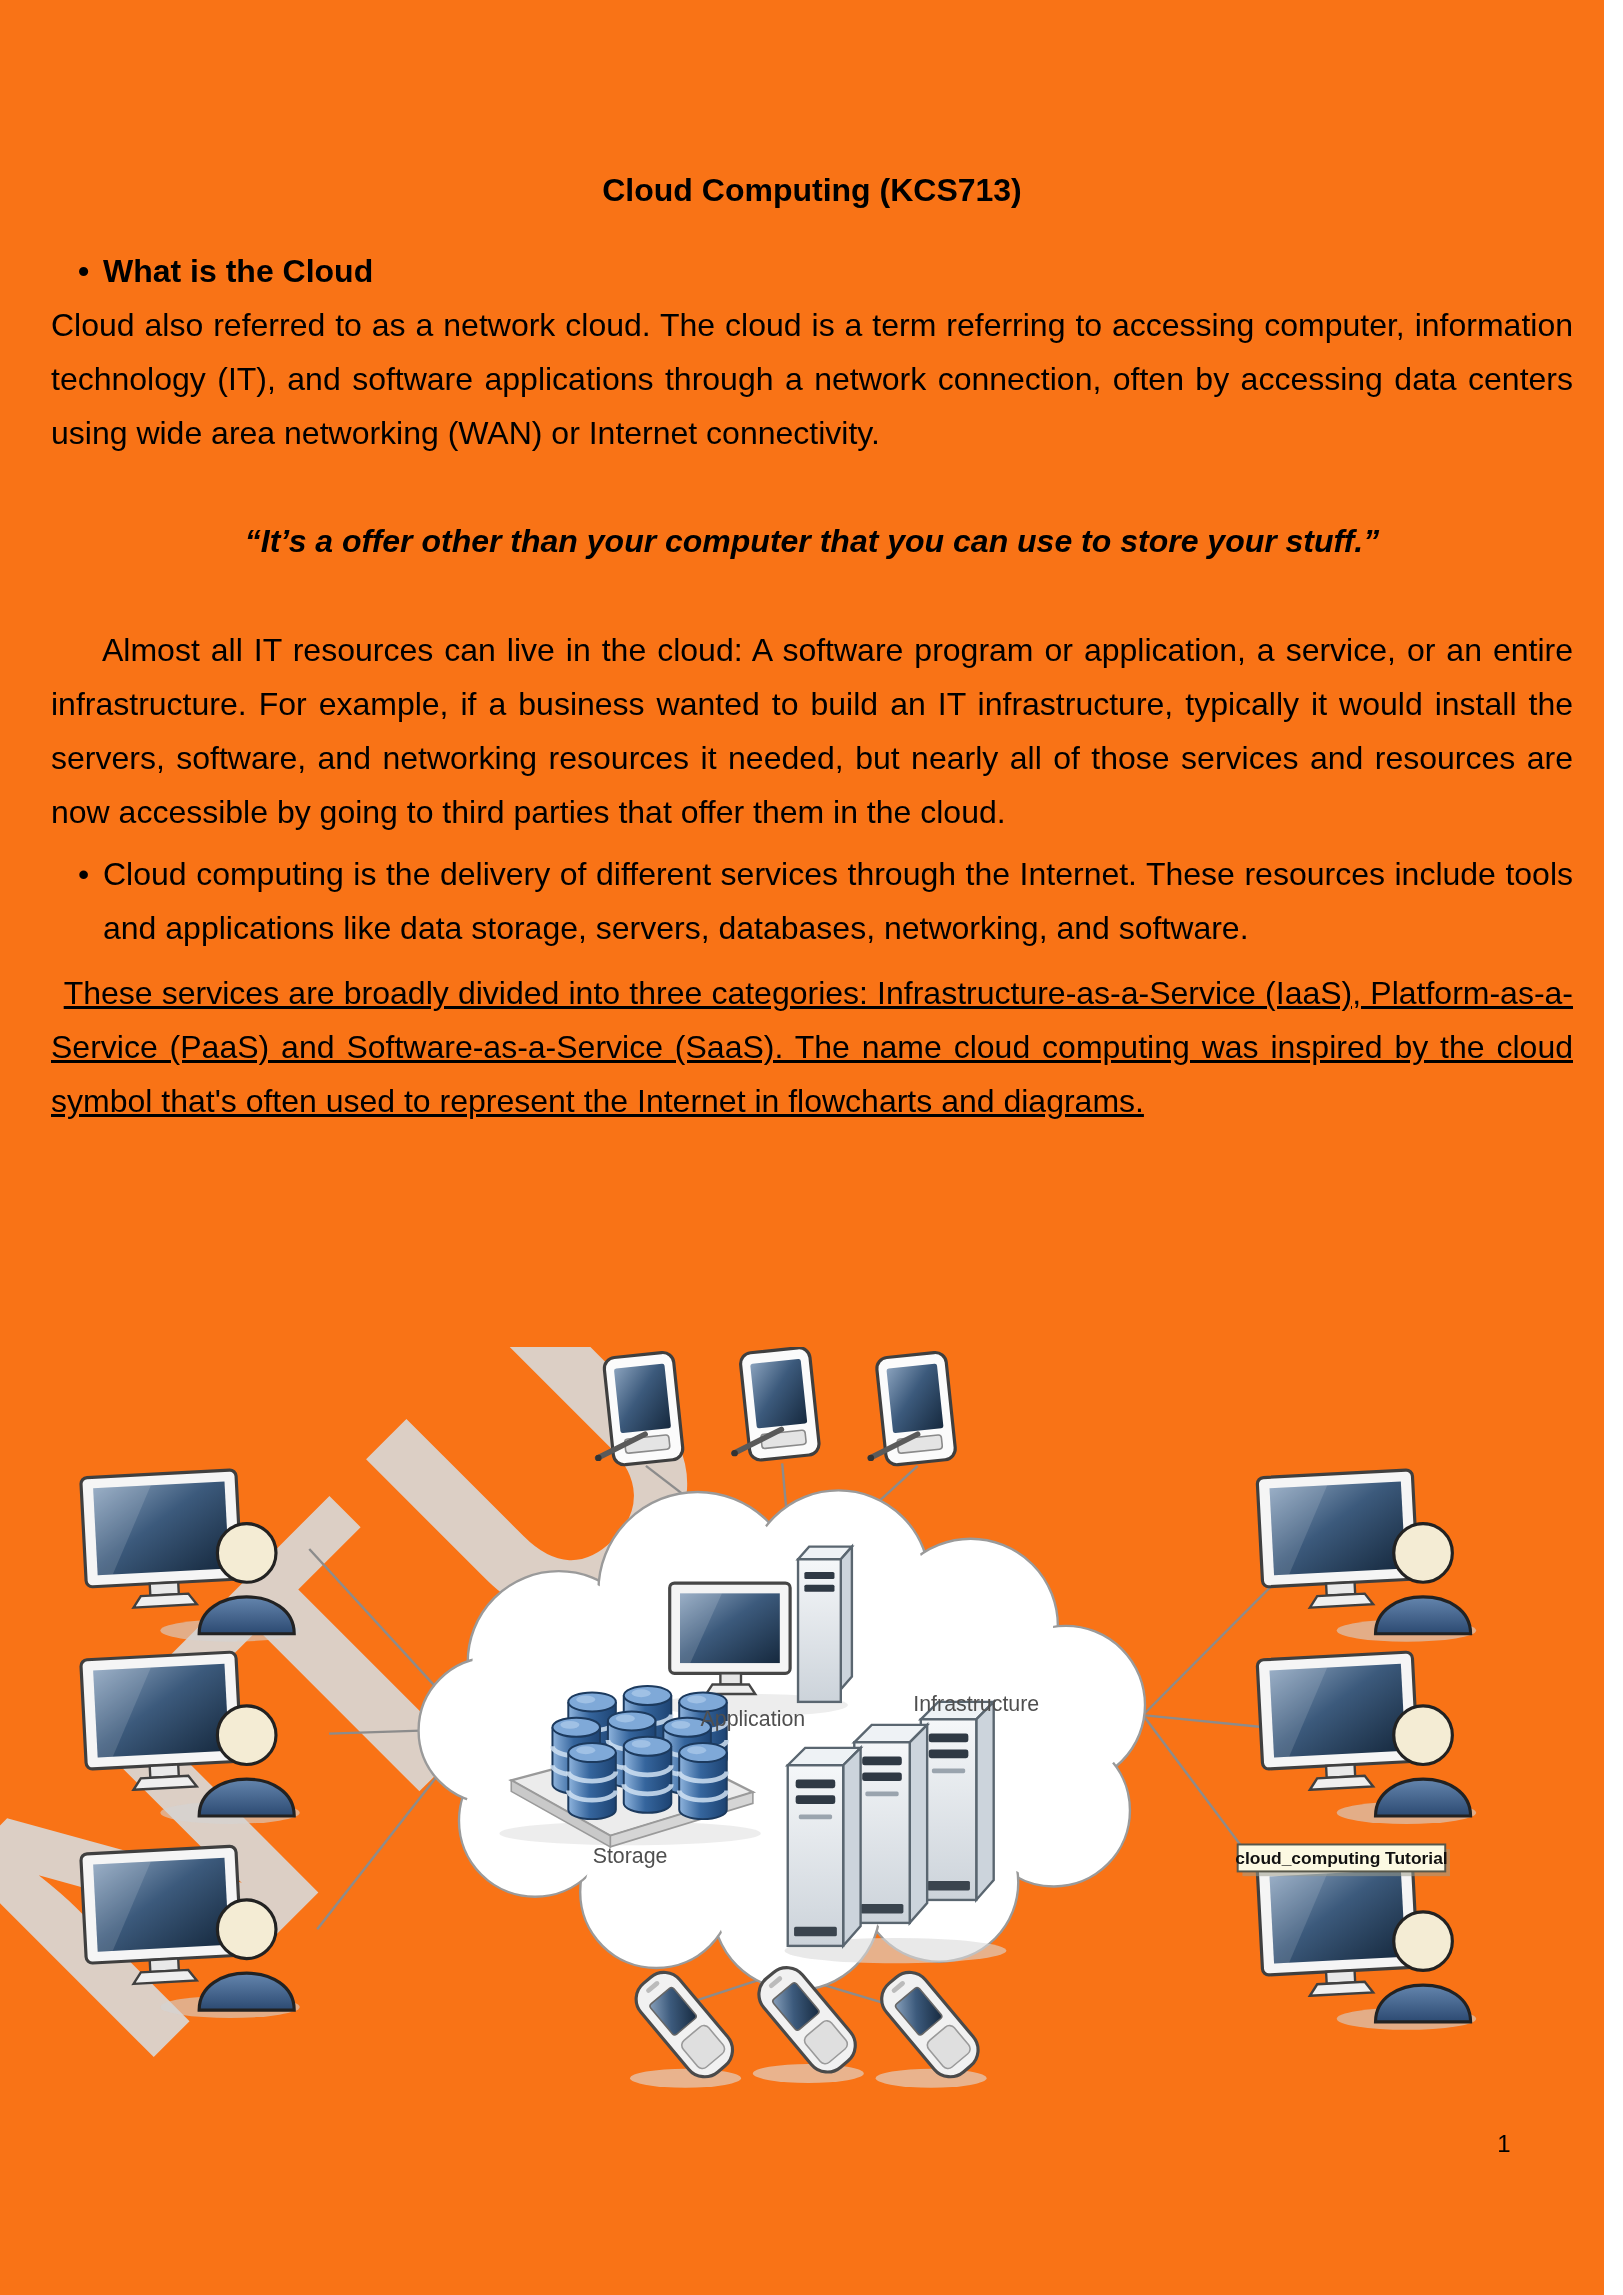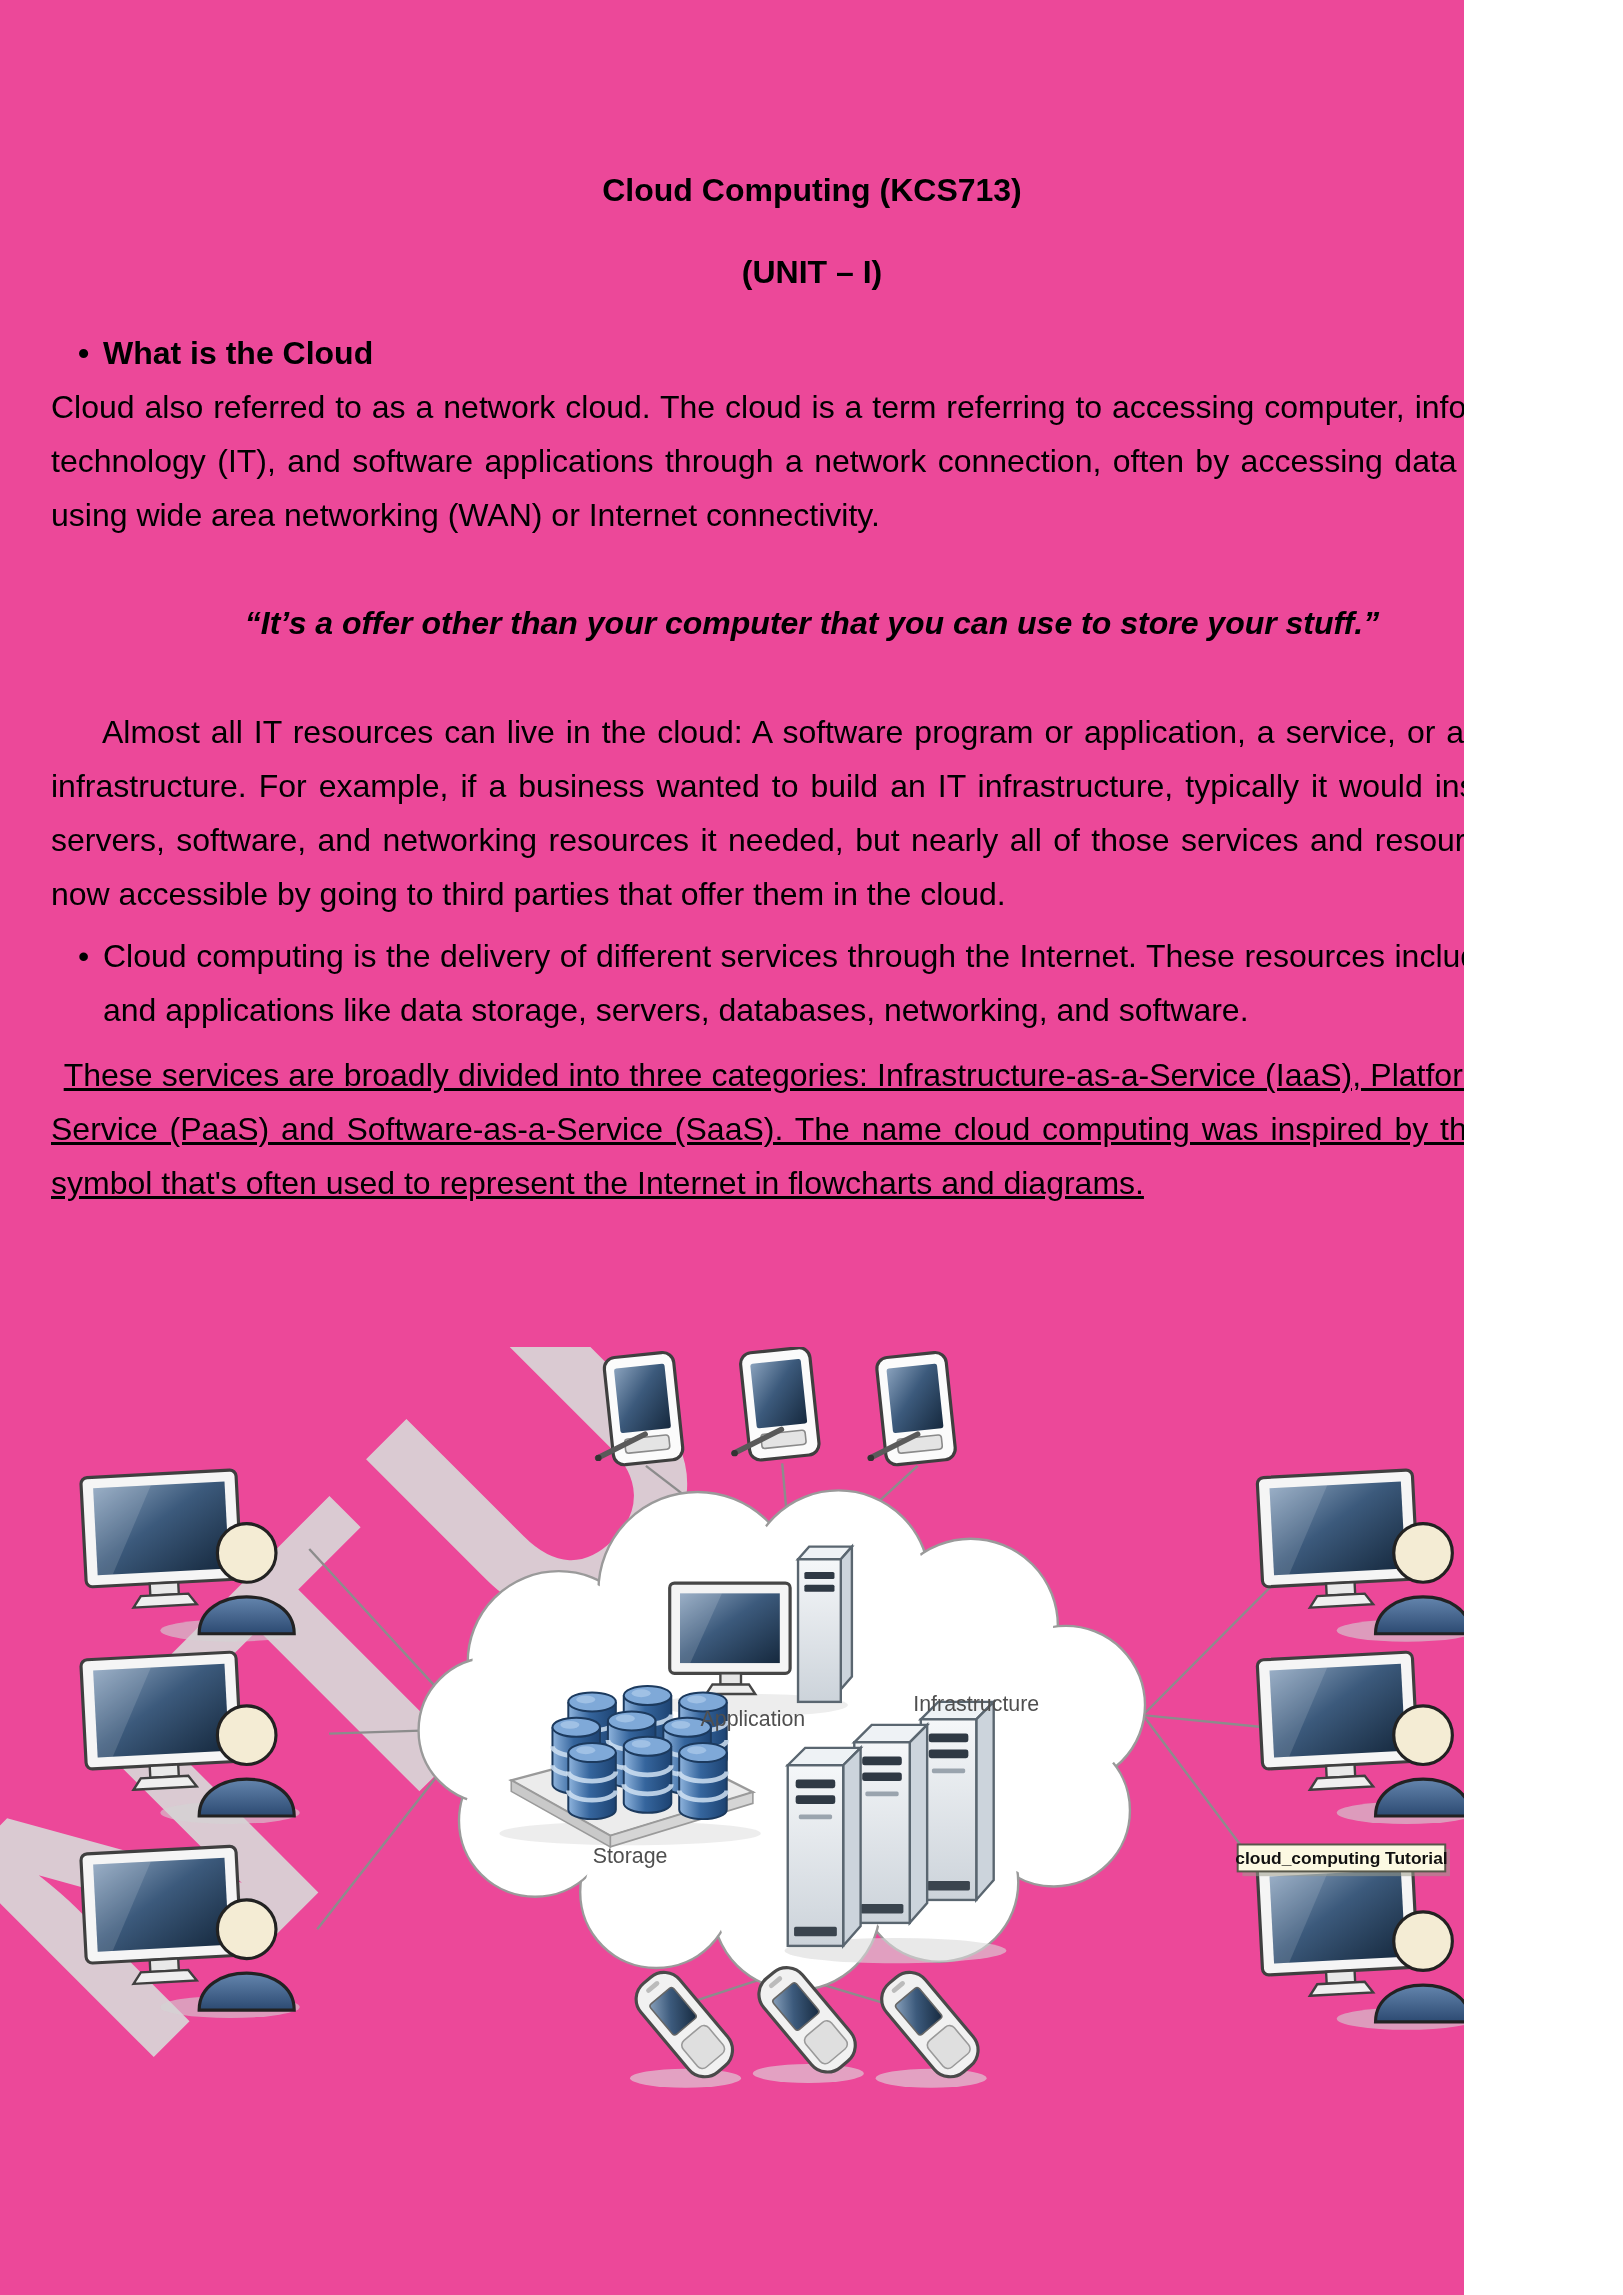--- a/index.html
+++ b/index.html
@@ -1,18 +1,18 @@
 <!DOCTYPE html>
 <html style="font-size:12.7px"><head>
 <meta charset="utf-8">
 <style>
   * { margin:0; padding:0; box-sizing:border-box; }
   html,body { background:#ffffff; }
   .page {
-    position:relative; width:1464px; height:2295px; background:#ec4899;
+    position:relative; width:1604px; height:2295px; background:#f97316;
     font-family:"Liberation Sans", sans-serif; color:#000; overflow:hidden;
   }
   .content { position:absolute; left:51px; top:0; width:1522px; font-size:32px; line-height:54px; }
   .center { text-align:center; font-weight:bold; }
   .title    { margin-top:163px; }
   .subtitle { margin-top:28px; }
   .heading  { margin-top:27px; }
   .para { text-align:justify; }
   .li { position:relative; padding-left:52px; text-align:justify; }
   .li .marker { position:absolute; left:27px; top:0; }
@@ -25,21 +25,20 @@
   .diagram { position:absolute; left:0; top:1347px; width:1623px; height:789px; }
   svg text { font-family:"Liberation Sans", sans-serif; }
   .pagenum { position:absolute; left:1482px; top:2126px; width:44px; text-align:center; font-size:24px; line-height:36px; }
 </style>
 </head>
 <body>
 
 <div class="page">
   <div class="content">
     <div class="center title">Cloud Computing (KCS713)</div>
-    <div class="center subtitle">(UNIT – I)</div>
 
     <div class="li li1">
       <span class="marker">•</span>
       <span>What is the Cloud</span>
     </div>
 
     <p class="para">Cloud also referred to as a network cloud. The cloud is a term referring to accessing computer, information technology (IT), and software applications through a network connection, often by accessing data centers using wide area networking (WAN) or Internet connectivity.</p>
 
     <p class="quote">“It’s a offer other than your computer that you can use to store your stuff.”</p>
 

